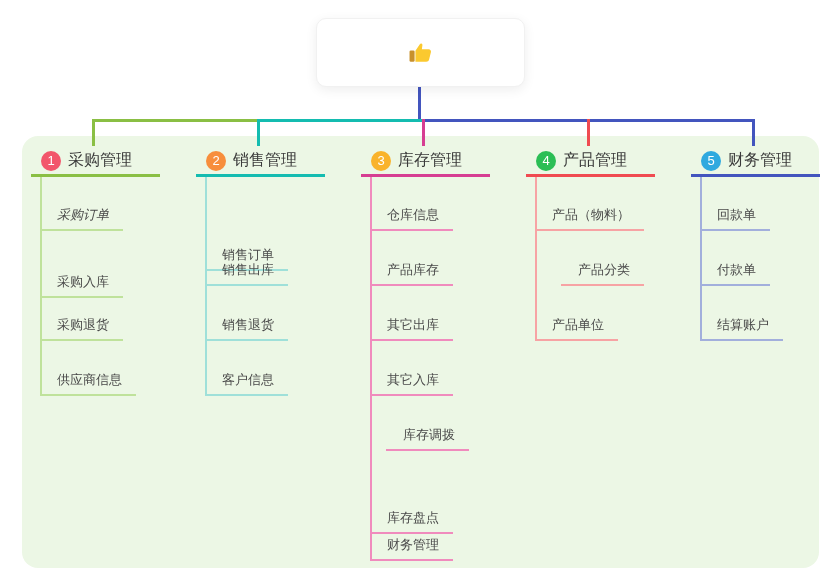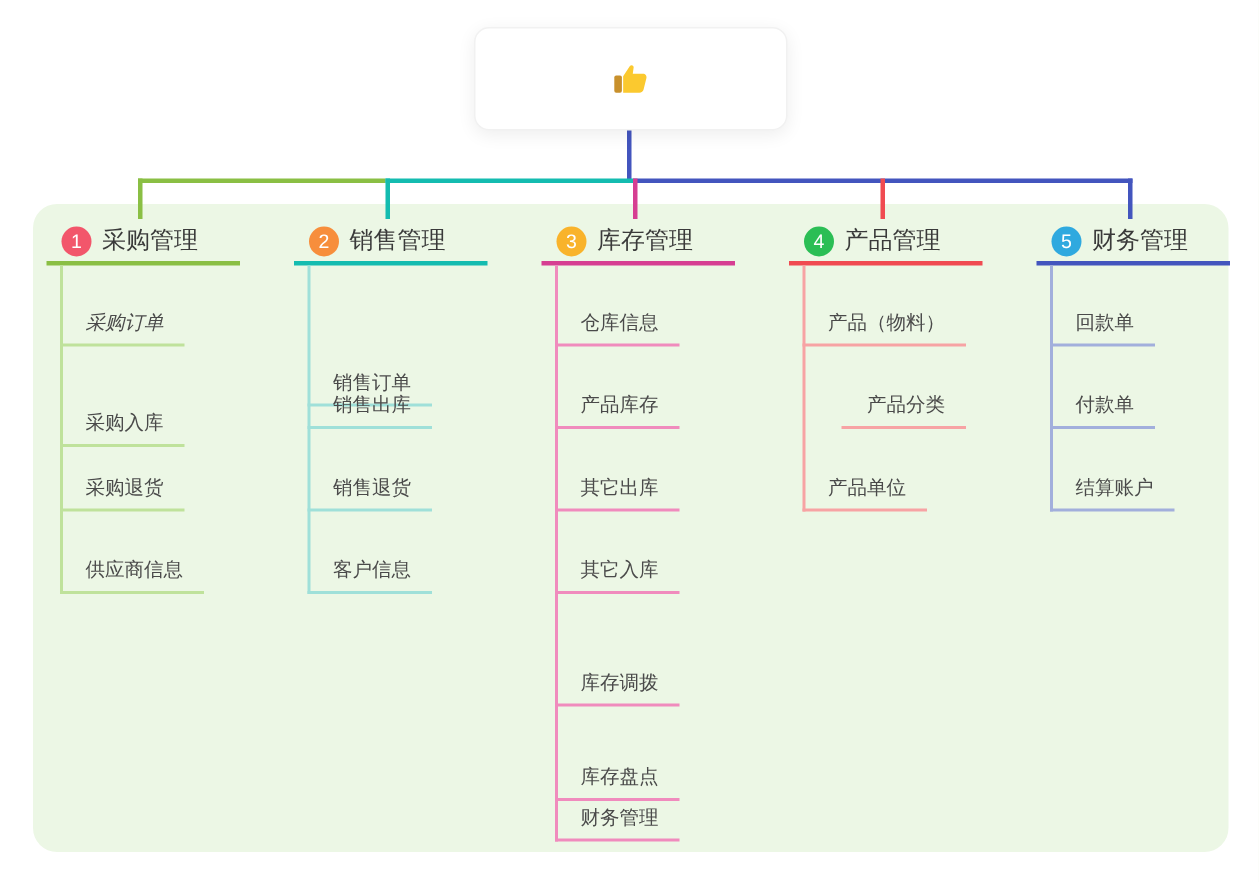--- a/index.html
+++ b/index.html
@@ -73,21 +73,21 @@
       <div>
         <div class="branch-header" style="left: 361px; top: 147px; border-bottom: 3px solid rgb(214, 62, 146);">
           <span class="badge" style="background: rgb(249, 179, 43);">3</span>
           <span>库存管理</span>
         </div>
         <div class="line" style="left: 370px; top: 177px; width: 2px; height: 384px; background: rgb(240, 139, 189);"></div>
         <div class="child-node" style="left: 370px; top: 206px; border-bottom: 2px solid rgb(240, 139, 189);">仓库信息</div>
         <div class="child-node" style="left: 370px; top: 261px; border-bottom: 2px solid rgb(240, 139, 189);">产品库存</div>
         <div class="child-node" style="left: 370px; top: 316px; border-bottom: 2px solid rgb(240, 139, 189);">其它出库</div>
         <div class="child-node" style="left: 370px; top: 371px; border-bottom: 2px solid rgb(240, 139, 189);">其它入库</div>
-        <div class="child-node" style="left: 370px; top: 426px; border-bottom: 2px solid rgb(240, 139, 189); margin-top: 20px;">库存调拨</div>
+        <div class="child-node" style="left: 386px; top: 426px; border-bottom: 2px solid rgb(240, 139, 189);">库存调拨</div>
         <div class="child-node" style="left: 370px; top: 509px; border-bottom: 2px solid rgb(240, 139, 189);">库存盘点</div>
         <div class="child-node" style="left: 370px; top: 536px; border-bottom: 2px solid rgb(240, 139, 189);">财务管理</div>
       </div>
       <div>
         <div class="branch-header" style="left: 526px; top: 147px; border-bottom: 3px solid rgb(240, 75, 81);">
           <span class="badge" style="background: rgb(43, 190, 85);">4</span>
           <span>产品管理</span>
         </div>
         <div class="line" style="left: 535px; top: 177px; width: 2px; height: 164px; background: rgb(247, 163, 164);"></div>
         <div class="child-node" style="left: 535px; top: 206px; border-bottom: 2px solid rgb(247, 163, 164);">产品（物料）</div>

